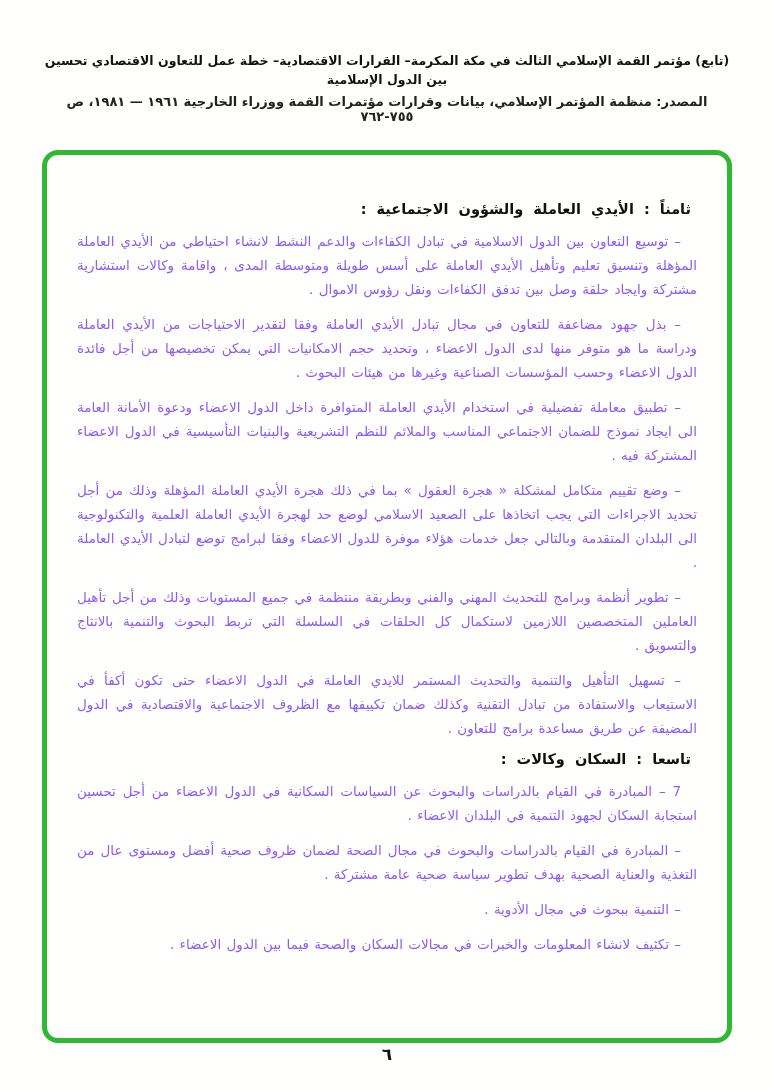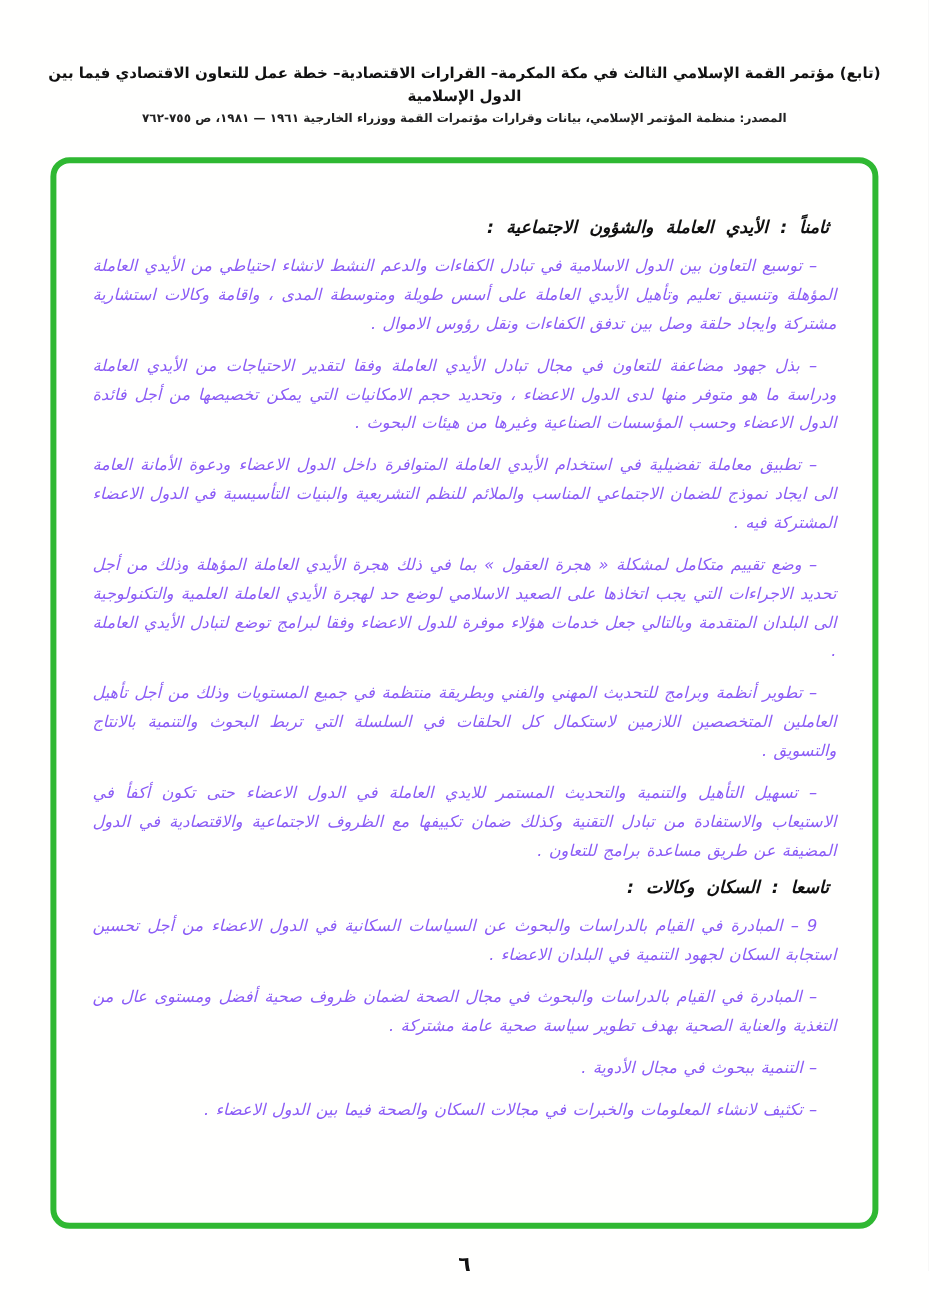--- a/index.html
+++ b/index.html
@@ -19,34 +19,33 @@
     text-align: center;
     padding: 52px 40px 0 40px;
   }
   .doc-title {
     font-size: 12.5px;
     font-weight: bold;
     line-height: 1.5;
     color: #111;
   }
   .doc-source {
-    font-size: 10px;
+    font-size: 13px;
     font-weight: bold;
     margin-top: 4px;
     color: #222;
   }
   .content-frame {
     margin: 26px 42px 0 42px;
     border: 5px solid #2fb832;
     border-radius: 16px;
     height: 893px;
     padding: 46px 30px 20px 30px;
     overflow: hidden;
     background: #fffffe;
-    font-style: italic;
   }
   .content-inner {
     direction: rtl;
     text-align: justify;
   }
   .sec-heading {
     font-size: 14.5px;
     font-weight: bold;
     word-spacing: 5px;
     margin: 14px 6px 12px 0;
@@ -73,40 +72,40 @@
     font-weight: bold;
     color: #111;
   }
 </style>
 </head>
 <body>
 
 <div class="page">
 
   <header class="doc-header">
-    <div class="doc-title">(تابع) مؤتمر القمة الإسلامي الثالث في مكة المكرمة– القرارات الاقتصادية– خطة عمل للتعاون الاقتصادي فيما بين الدول الإسلامية</div>
+    <div class="doc-title">(تابع) مؤتمر القمة الإسلامي الثالث في مكة المكرمة– القرارات الاقتصادية– خطة عمل للتعاون الاقتصادي تحسين بين الدول الإسلامية</div>
     <div class="doc-source">المصدر: منظمة المؤتمر الإسلامي، بيانات وقرارات مؤتمرات القمة ووزراء الخارجية ١٩٦١ — ١٩٨١، ص ٧٥٥-٧٦٢</div>
   </header>
 
   <div class="content-frame">
     <div class="content-inner">
 
       <section>
         <h2 class="sec-heading">ثامناً : الأيدي العاملة والشؤون الاجتماعية :</h2>
         <p class="para">– توسيع التعاون بين الدول الاسلامية في تبادل الكفاءات والدعم النشط لانشاء احتياطي من الأيدي العاملة المؤهلة وتنسيق تعليم وتأهيل الأيدي العاملة على أسس طويلة ومتوسطة المدى ، واقامة وكالات استشارية مشتركة وايجاد حلقة وصل بين تدفق الكفاءات ونقل رؤوس الاموال .</p>
         <p class="para">– بذل جهود مضاعفة للتعاون في مجال تبادل الأيدي العاملة وفقا لتقدير الاحتياجات من الأيدي العاملة ودراسة ما هو متوفر منها لدى الدول الاعضاء ، وتحديد حجم الامكانيات التي يمكن تخصيصها من أجل فائدة الدول الاعضاء وحسب المؤسسات الصناعية وغيرها من هيئات البحوث .</p>
         <p class="para">– تطبيق معاملة تفضيلية في استخدام الأيدي العاملة المتوافرة داخل الدول الاعضاء ودعوة الأمانة العامة الى ايجاد نموذج للضمان الاجتماعي المناسب والملائم للنظم التشريعية والبنيات التأسيسية في الدول الاعضاء المشتركة فيه .</p>
         <p class="para">– وضع تقييم متكامل لمشكلة « هجرة العقول » بما في ذلك هجرة الأيدي العاملة المؤهلة وذلك من أجل تحديد الاجراءات التي يجب اتخاذها على الصعيد الاسلامي لوضع حد لهجرة الأيدي العاملة العلمية والتكنولوجية الى البلدان المتقدمة وبالتالي جعل خدمات هؤلاء موفرة للدول الاعضاء وفقا لبرامج توضع لتبادل الأيدي العاملة .</p>
         <p class="para">– تطوير أنظمة وبرامج للتحديث المهني والفني وبطريقة منتظمة في جميع المستويات وذلك من أجل تأهيل العاملين المتخصصين اللازمين لاستكمال كل الحلقات في السلسلة التي تربط البحوث والتنمية بالانتاج والتسويق .</p>
         <p class="para">– تسهيل التأهيل والتنمية والتحديث المستمر للايدي العاملة في الدول الاعضاء حتى تكون أكفأ في الاستيعاب والاستفادة من تبادل التقنية وكذلك ضمان تكييفها مع الظروف الاجتماعية والاقتصادية في الدول المضيفة عن طريق مساعدة برامج للتعاون .</p>
       </section>
 
       <section>
         <h2 class="sec-heading">تاسعا : السكان وكالات :</h2>
-        <p class="para">9 – المبادرة في القيام بالدراسات والبحوث عن السياسات السكانية في الدول الاعضاء من أجل تحسين استجابة السكان لجهود التنمية في البلدان الاعضاء .</p>
+        <p class="para">7 – المبادرة في القيام بالدراسات والبحوث عن السياسات السكانية في الدول الاعضاء من أجل تحسين استجابة السكان لجهود التنمية في البلدان الاعضاء .</p>
         <p class="para">– المبادرة في القيام بالدراسات والبحوث في مجال الصحة لضمان ظروف صحية أفضل ومستوى عال من التغذية والعناية الصحية بهدف تطوير سياسة صحية عامة مشتركة .</p>
         <p class="para">– التنمية ببحوث في مجال الأدوية .</p>
         <p class="para">– تكثيف لانشاء المعلومات والخبرات في مجالات السكان والصحة فيما بين الدول الاعضاء .</p>
       </section>
 
       <section>
       </section>
 
     </div>
   </div>

